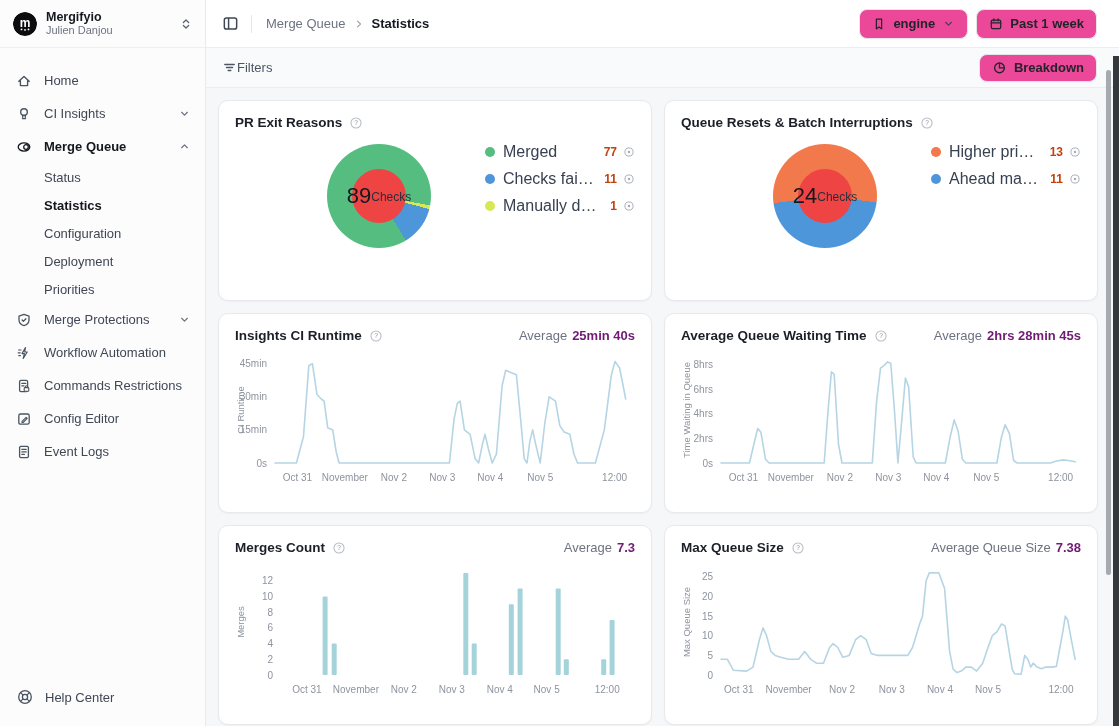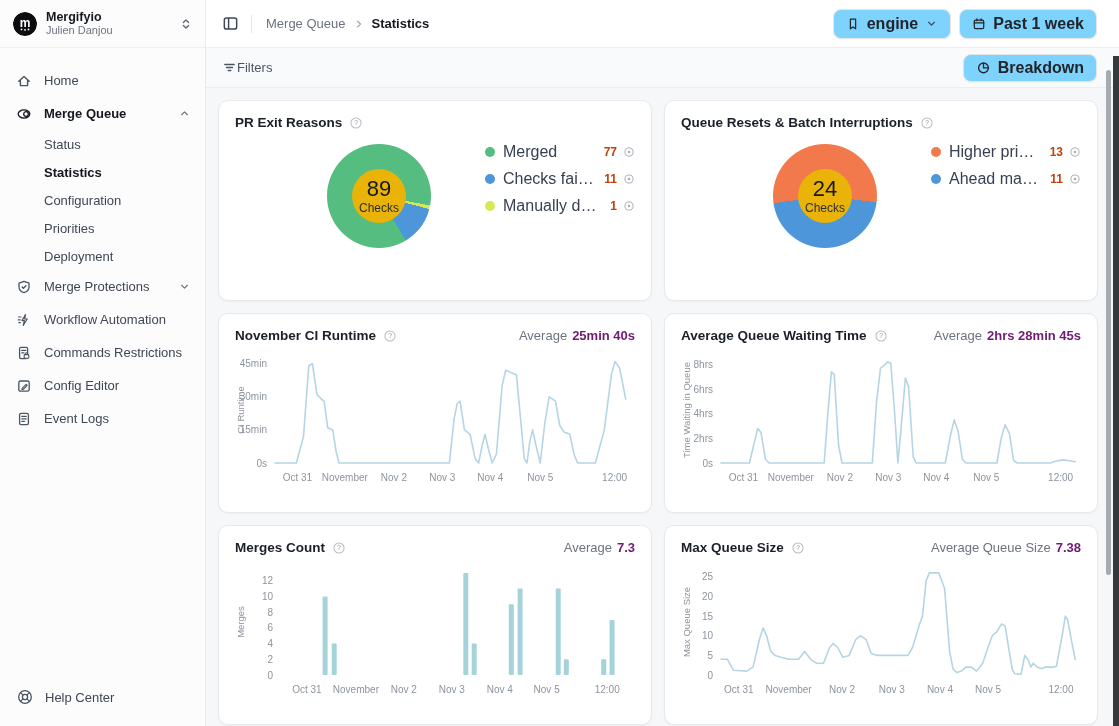--- a/index.html
+++ b/index.html
@@ -29,22 +29,22 @@
   
   .main { position:absolute; left:206px; top:0; width:913px; height:726px; }
   .topbar { height:48px; background:#fff; border-bottom:1px solid #ededf0;
     display:flex; align-items:center; padding:0 22px 0 16px; }
   .tb-divider { width:1px; height:18px; background:#e4e5e8; margin:0 14px 0 12px; }
   .crumb { display:flex; align-items:center; }
   .crumb-parent { font-size:13px; color:#6d7380; }
   .crumb-sep { margin:0 7px; display:flex; }
   .crumb-current { font-size:13px; font-weight:700; color:#15181d; }
   .tb-right { margin-left:auto; display:flex; align-items:center; gap:8px; }
-  .btn { display:flex; align-items:center; gap:7px; background:#7dd3fc; border:1px solid #e3e5e9;
-    border-radius:8px; height:30px; padding:0 12px; font-size:16px; color:#21242b; cursor:pointer;
+  .btn { display:flex; align-items:center; gap:7px; background:#ec4899; border:1px solid #e3e5e9;
+    border-radius:8px; height:30px; padding:0 12px; font-size:13px; color:#21242b; cursor:pointer;
     box-shadow:0 1px 1px rgba(0,0,0,.03); }
   .btn .b-lbl { font-weight:600; }
   .filtersbar { height:40px; background:#f9fafb; border-bottom:1px solid #ededf0;
     display:flex; align-items:center; padding:0 22px 0 16px; }
   .filters { display:flex; align-items:center; cursor:pointer; }
   .filters .lbl { font-size:13px; color:#4b5563; }
   .fb-right { margin-left:auto; }
   .btn.small { height:28px; }
   
   .content { padding:12px; display:grid; grid-template-columns:434px 434px;
@@ -54,21 +54,21 @@
   .card-head { display:flex; align-items:center; }
   .card-title { font-size:13.5px; font-weight:700; color:#1b1f27; }
   .help-ic { margin-left:7px; display:flex; }
   .avg { margin-left:auto; font-size:13px; color:#6d7380; }
   .avg b { color:#701a75; font-weight:700; margin-left:5px; }
   
   .pie-body { display:flex; align-items:flex-start; }
   .donut-wrap { margin:14px 0 0 92px; position:relative; width:104px; height:104px; }
   .donut { width:104px; height:104px; border-radius:50%; }
   .donut-hole { position:absolute; left:25px; top:25px; width:54px; height:54px; border-radius:50%;
-    background:#eab308; display:flex; flex-direction:column; align-items:center; justify-content:center; }
+    background:#ef4444; display:flex; flex-direction:row; align-items:center; justify-content:center; }
   .donut-num { font-size:22px; font-weight:500; color:#15181d; line-height:22px; }
   .donut-cap { font-size:12px; color:#2a2f37; margin-top:1px; }
   .legend { margin-left:auto; margin-top:12px; width:150px; }
   .legend-row { display:flex; align-items:center; height:20px; margin-bottom:7px; }
   .legend-dot { width:10px; height:10px; border-radius:50%; flex:0 0 10px; }
   .legend-lbl { font-size:16px; color:#374151; margin-left:8px; flex:1; white-space:nowrap;
     overflow:hidden; text-overflow:ellipsis; }
   .legend-val { font-size:12px; font-weight:700; color:#c2410c; margin:0 6px 0 8px; }
   
   .chart-svg { display:block; margin-top:4px; }
@@ -99,44 +99,54 @@
     </svg>
   </div>
 
   <div class="nav">
     <div class="nav-item">
       <svg width="16" height="16" viewBox="0 0 16 16">
           <path d="M2.8 8.3 8 3.6 13.2 8.3 M4.4 7.4 V12.6 H11.6 V7.4" fill="none" stroke="#4a5560" stroke-width="1.4" stroke-linecap="round" stroke-linejoin="round"></path>
         </svg>
       <span class="lbl">Home</span>
     </div>
+    <div class="nav-item">
+      <svg width="16" height="16" viewBox="0 0 16 16">
+          <circle cx="8" cy="6" r="3.3" fill="none" stroke="#4a5560" stroke-width="1.4"></circle>
+          <path d="M6.7 9.2 v2 M9.3 9.2 v2 M6.5 12.6 h3" fill="none" stroke="#4a5560" stroke-width="1.4" stroke-linecap="round"></path>
+        </svg>
+      <span class="lbl">CI Insights</span>
+      <svg class="chev" width="13" height="13" viewBox="0 0 16 16">
+          <path d="M4.5 6.5 8 10 11.5 6.5" fill="none" stroke="#6d7380" stroke-width="1.5" stroke-linecap="round" stroke-linejoin="round"></path>
+        </svg>
+    </div>
     <div class="nav-item active-parent">
       <svg width="16" height="16" viewBox="0 0 16 16">
           <ellipse cx="8" cy="8" rx="5.8" ry="4.1" fill="none" stroke="#14171c" stroke-width="1.3"></ellipse>
           <circle cx="10" cy="8" r="2.3" fill="none" stroke="#14171c" stroke-width="1.3"></circle>
         </svg>
       <span class="lbl">Merge Queue</span>
       <svg class="chev" width="13" height="13" viewBox="0 0 16 16">
           <path d="M4.5 9.5 8 6 11.5 9.5" fill="none" stroke="#6d7380" stroke-width="1.5" stroke-linecap="round" stroke-linejoin="round"></path>
         </svg>
     </div>
     <div class="nav-sub">
         <span class="lbl">Status</span>
       </div>
     <div class="nav-sub active">
         <span class="lbl">Statistics</span>
       </div>
     <div class="nav-sub">
         <span class="lbl">Configuration</span>
       </div>
     <div class="nav-sub">
+        <span class="lbl">Deployment</span>
+      </div>
+    <div class="nav-sub">
         <span class="lbl">Priorities</span>
-      </div>
-    <div class="nav-sub">
-        <span class="lbl">Deployment</span>
       </div>
     <div class="nav-item">
       <svg width="16" height="16" viewBox="0 0 16 16">
           <path d="M8 2.4 13 4.2 V8 C13 11 10.8 12.8 8 13.6 C5.2 12.8 3 11 3 8 V4.2 Z" fill="none" stroke="#4a5560" stroke-width="1.3" stroke-linejoin="round"></path>
           <path d="M6.1 8 7.4 9.3 9.9 6.7" fill="none" stroke="#4a5560" stroke-width="1.3" stroke-linecap="round" stroke-linejoin="round"></path>
         </svg>
       <span class="lbl">Merge Protections</span>
       <svg class="chev" width="13" height="13" viewBox="0 0 16 16">
           <path d="M4.5 6.5 8 10 11.5 6.5" fill="none" stroke="#6d7380" stroke-width="1.5" stroke-linecap="round" stroke-linejoin="round"></path>
         </svg>
@@ -326,21 +336,21 @@
                 <circle cx="8" cy="8" r="5.4" fill="none" stroke="#a7adb5" stroke-width="1.3"></circle>
                 <circle cx="8" cy="8" r="1.7" fill="#a7adb5"></circle>
               </svg>
             </div>
           </div>
       </div>
     </div>
 
     <div class="card">
       <div class="card-head">
-        <span class="card-title">November CI Runtime</span>
+        <span class="card-title">Insights CI Runtime</span>
         <span class="help-ic">
             <svg width="14" height="14" viewBox="0 0 16 16">
               <circle cx="8" cy="8" r="5.8" fill="none" stroke="#b6bcc4" stroke-width="1.2"></circle>
               <text x="8" y="10.6" text-anchor="middle" font-size="7.5" fill="#8a919b" font-family="Liberation Sans, sans-serif">?</text>
             </svg>
           </span>
         <span class="avg"><span>Average</span><b>25min 40s</b></span>
       </div>
       <svg class="chart-svg" width="400" height="144" viewBox="0 0 400 144">
           <text x="32" y="20.125" text-anchor="end" font-size="10" fill="#8d949e">45min</text>

